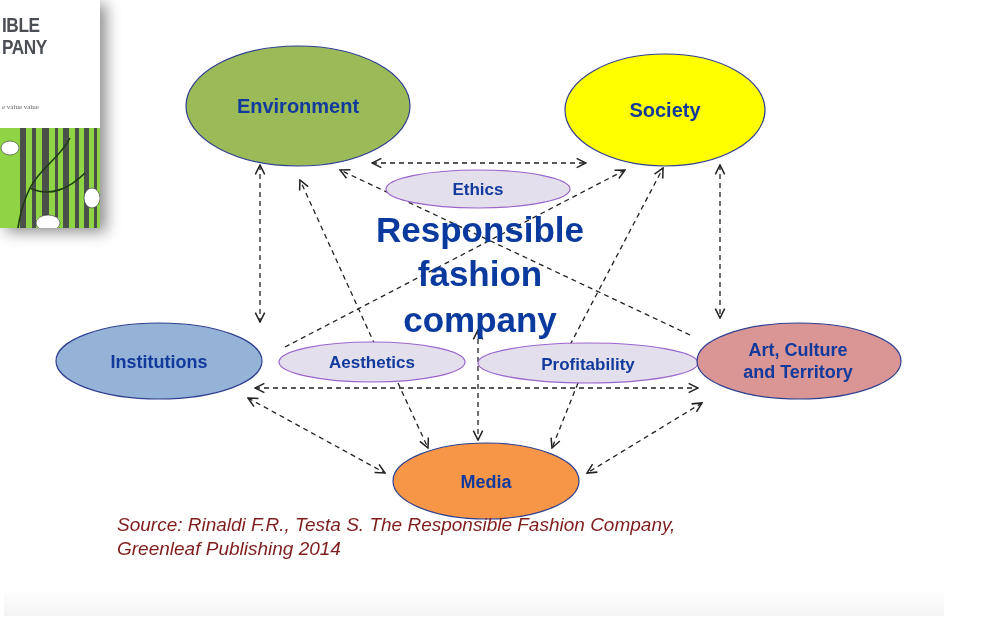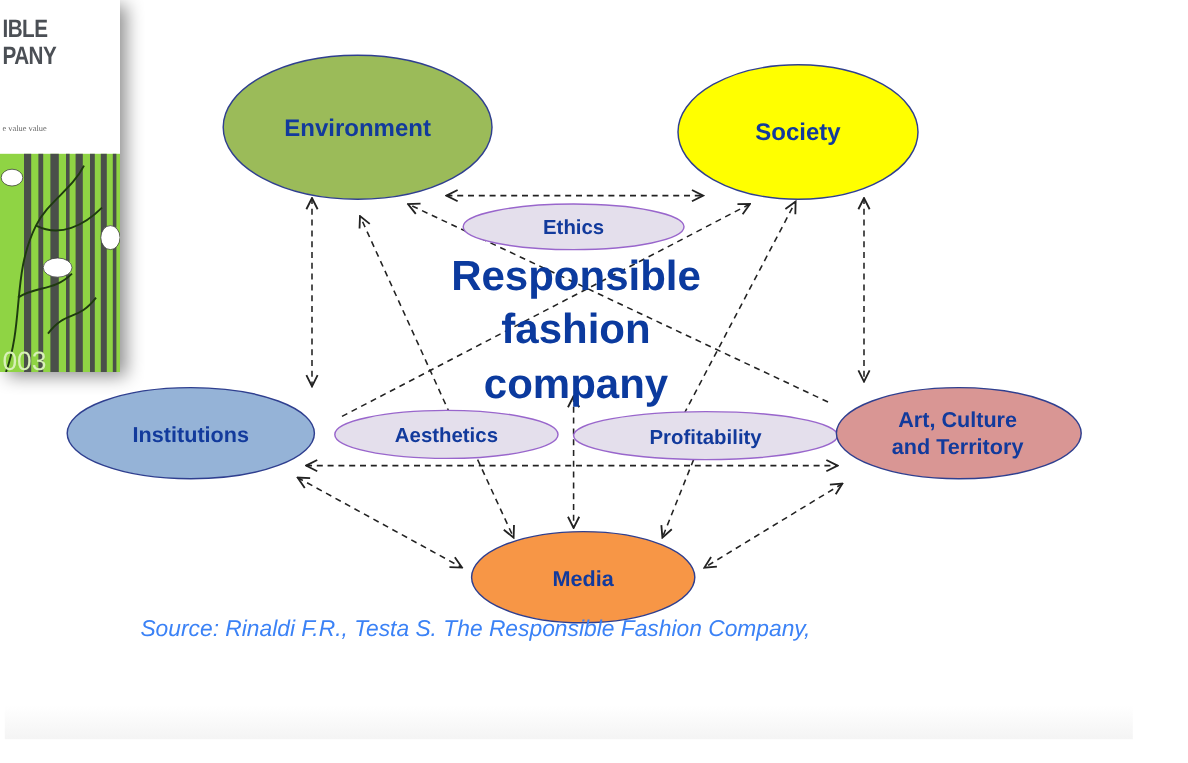--- a/index.html
+++ b/index.html
@@ -1,39 +1,39 @@
 <!DOCTYPE html>
 <html><head>
 <meta charset="utf-8">
 <style>
   html, body { margin: 0; padding: 0; }
   body {
     width: 990px; height: 636px; background: #ffffff; position: relative; overflow: hidden;
     font-family: "Liberation Sans", sans-serif;
   }
   .book {
-    position: absolute; left: 0; top: 0; width: 100px; height: 310px;
+    position: absolute; left: 0; top: 0; width: 100px; height: 228px;
     box-shadow: 6px 4px 14px rgba(0,0,0,0.45);
     background: #ffffff; overflow: hidden;
   }
   .book-title {
     position: absolute; left: 2px; top: 14px; color: #4b4f55; font-weight: bold;
     font-size: 21px; line-height: 22px; letter-spacing: -0.5px; font-family: "Liberation Sans", sans-serif;
     transform: scaleX(0.82); transform-origin: left top;
   }
   .book-sub {
     position: absolute; left: 2px; top: 103px; color: #666; font-size: 7px;
     font-family: "Liberation Serif", serif; white-space: nowrap;
   }
   .book-cover-art { position: absolute; left: 0; top: 128px; width: 100px; height: 182px; }
   .diagram { position: absolute; left: 0; top: 0; width: 990px; height: 636px; }
   .node-label { font-family: "Liberation Sans", sans-serif; font-weight: bold; fill: #123a9c; }
   .center-label { font-family: "Liberation Sans", sans-serif; font-weight: bold; fill: #0b3a9e; font-size: 35px; }
   .source {
-    position: absolute; left: 117px; top: 513px; color: #3b82f6; font-style: italic;
+    position: absolute; left: 117px; top: 513px; color: #7f1d1d; font-style: italic;
     font-size: 19px; line-height: 24px; font-family: "Liberation Sans", sans-serif;
   }
   .footer-strip {
     position: absolute; left: 4px; top: 588px; width: 940px; height: 28px;
     background: linear-gradient(to bottom, #ffffff, #f4f4f4);
   }
 </style>
 </head>
 <body>
 
@@ -136,15 +136,16 @@
 
   <g>
     <text class="center-label" x="480" y="242" text-anchor="middle">Responsible</text>
     <text class="center-label" x="480" y="286" text-anchor="middle">fashion</text>
     <text class="center-label" x="480" y="332" text-anchor="middle">company</text>
   </g>
 </svg>
 
 <div class="source">
   <div>Source: Rinaldi F.R., Testa S. The Responsible Fashion Company,</div>
+  <div>Greenleaf Publishing  2014</div>
 </div>
 
 <div class="footer-strip"></div>
 
 </body></html>

